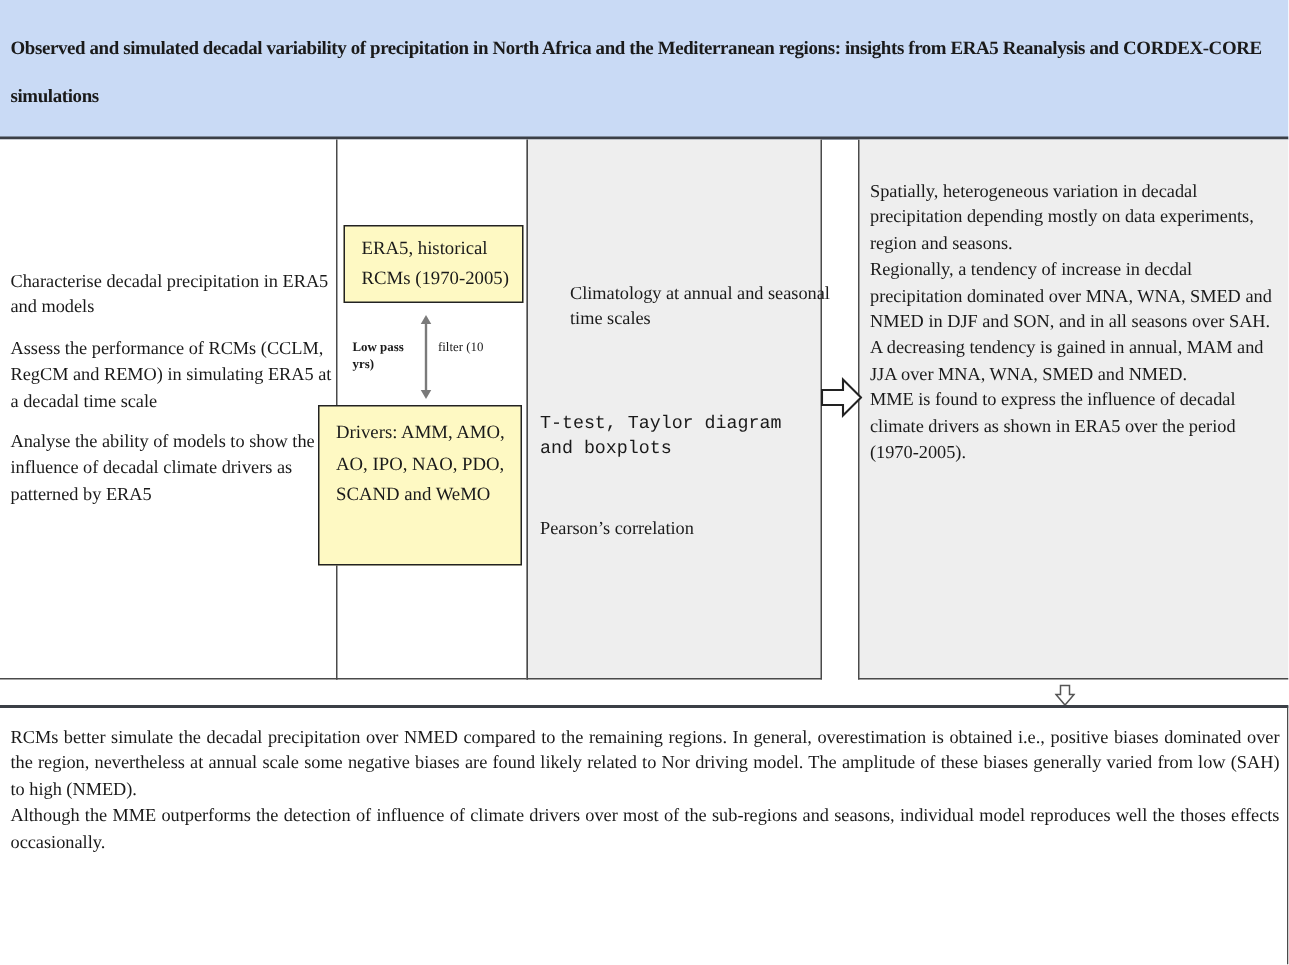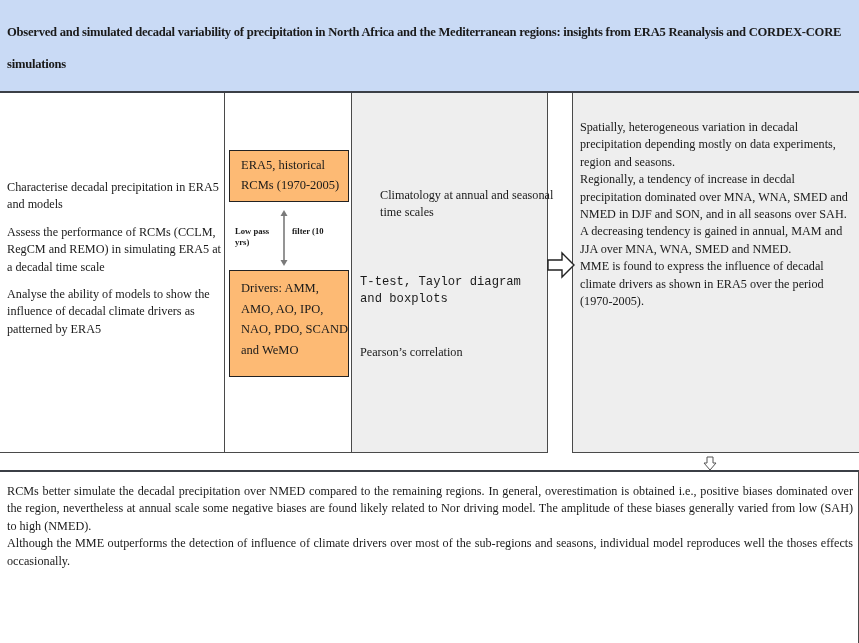--- a/index.html
+++ b/index.html
@@ -24,26 +24,26 @@
     #col-objectives { left: 0; top: 93px; width: 225px; height: 360px; background: #fff; border-left: none; }
     #col-data { left: 224px; top: 93px; width: 128px; height: 360px; background: #fff; }
     #col-methods { left: 351px; top: 93px; width: 197px; height: 360px; background: #eeeeee; }
     #col-results { left: 572px; top: 93px; width: 287px; height: 360px; background: #eeeeee; border-right: none; }
 
     .txt { font-size: 12.2px; line-height: 17.4px; }
 
     #objectives-list { left: 7px; top: 179px; width: 216px; }
     #objectives-list p { margin: 0 0 10px 0; }
 
-    .box { border: 1.6px solid #222; background: #fdba74; font-size: 12.5px; line-height: 20px; padding: 4px 0 0 11px; }
+    .box { border: 1.6px solid #222; background: #fef9c3; font-size: 12.5px; line-height: 20px; padding: 4px 0 0 11px; }
     #box-data { left: 229px; top: 150px; width: 120px; height: 52px; }
-    #box-drivers { left: 229px; top: 270px; width: 120px; height: 107px; line-height: 20.5px; padding-top: 7px; }
+    #box-drivers { left: 212px; top: 270px; width: 136px; height: 107px; line-height: 20.5px; padding-top: 7px; }
 
     #filter-left { left: 235px; top: 226px; font-size: 8.6px; line-height: 11px; font-weight: bold; width: 45px; }
-    #filter-right { left: 292px; top: 226px; font-size: 8.6px; line-height: 11px; font-weight: bold; width: 60px; }
+    #filter-right { left: 292px; top: 226px; font-size: 8.6px; line-height: 11px; font-weight: normal; width: 60px; }
     #double-arrow { left: 278px; top: 210px; width: 12px; height: 56px; }
 
     #methods-1 { left: 360px; top: 187px; width: 180px; margin-left: 20px; }
     #methods-2 { left: 360px; top: 274px; width: 180px; font-family: Liberation Mono, monospace; }
     #methods-3 { left: 360px; top: 344px; width: 180px; }
 
     #arrow-right { left: 547px; top: 251px; width: 28px; height: 28px; }
 
     #results-text { left: 580px; top: 119px; width: 276px; font-size: 12.2px; line-height: 17.4px; }
     #results-text p { margin: 0; }

